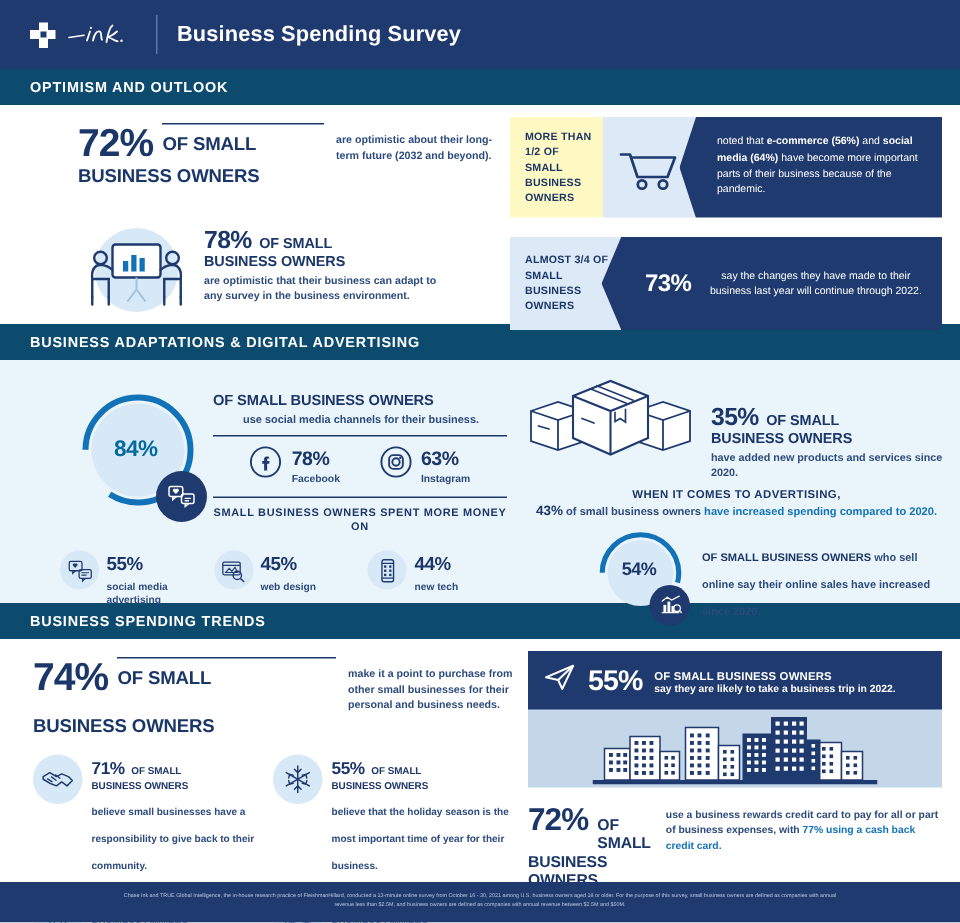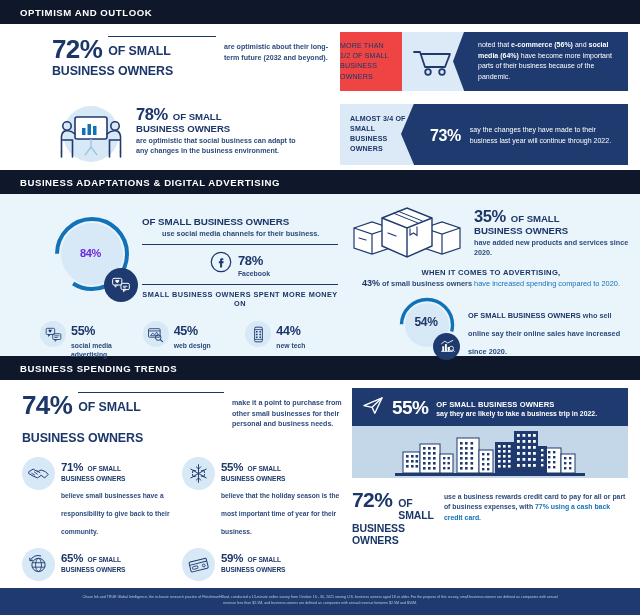--- a/index.html
+++ b/index.html
@@ -25,21 +25,21 @@
   .chase-mark i:nth-child(1){ left:0; top:5.5px; width:6.5px; height:6px; }
   .chase-mark i:nth-child(2){ right:0; top:5.5px; width:6.5px; height:6px; }
   .chase-mark i:nth-child(3){ top:0; left:5.5px; width:6px; height:6.5px; }
   .chase-mark i:nth-child(4){ bottom:0; left:5.5px; width:6px; height:6.5px; }
   .ink-script { width: 50px; height: 18px; }
   .hdr-divider { width: 1px; height: 26px; background: #5d78a8; margin: 0 13px 0 10px; }
   .hdr-title { color:#ffffff; font-size: 14.5px; font-weight: 600; letter-spacing: .1px; }
 
   
   .band-title {
-    background: #0f172a; color:#ffffff;
+    background: #0c4a6e; color:#ffffff;
     font-size: 9.6px; font-weight: 700; letter-spacing: .55px;
     padding: 6.5px 0 6.5px 20px;
   }
   .sec1 { background:#ffffff; }
   .sec2 { background:#eaf4fb; }
   .sec3 { background:#ffffff; }
 
   .navy { color:#1b3668; }
 
   
@@ -56,23 +56,23 @@
 
   .s1-people { position:absolute; left:52px; top:80px; width:78px; height:60px; }
   .s1-stat2 { position:absolute; left:136px; top:82px; width:160px; }
   .mid { font-size: 16.5px; font-weight: 800; letter-spacing:-.4px; line-height:1; }
   .mid-of { font-size: 9.6px; font-weight: 800; letter-spacing:-.05px; line-height:1.15; }
 
   .s1-right { position:absolute; left:340px; top:8px; width:288px; }
 
   .callout { display:flex; align-items:stretch; margin-bottom: 13px; }
   .callout-label {
-    background:#ef4444; color:#1b3668;
-    font-size:7.1px; font-weight:400; line-height:1.45; letter-spacing:.15px;
-    padding: 8px 6px 8px 0; width: 62px; display:flex; align-items:center;
+    background:#fef9c3; color:#1b3668;
+    font-size:7.1px; font-weight:700; line-height:1.45; letter-spacing:.15px;
+    padding: 8px 6px 8px 10px; width: 62px; display:flex; align-items:center;
   }
   .callout-icon { background:#dbeaf6; display:flex; align-items:center; justify-content:center; width:62px; }
   .callout-body {
     background:#1f3a6e; color:#ffffff; flex:1;
     font-size:7px; line-height:1.52; padding: 8px 9px 8px 14px;
     position:relative; display:flex; align-items:center;
   }
   .callout-body::before {
     content:""; position:absolute; left:-11px; top:0; bottom:0; width:11px;
     background:#1f3a6e;
@@ -80,37 +80,37 @@
   }
   .callout-body b { font-weight: 800; }
   .callout2-label {
     background:#dbeaf6; color:#1b3668;
     font-size:7.1px; font-weight:800; line-height:1.45; letter-spacing:.15px;
     padding: 10px 6px 10px 10px; width: 74px; display:flex; align-items:center;
   }
   .callout2-body {
     background:#1f3a6e; color:#ffffff; flex:1;
     padding: 13px 10px 10px 16px; position:relative;
-    display:flex; align-items:center; gap: 9px;
+    display:flex; align-items:center; gap: 9px; text-align: center;
   }
   .callout2-body::before {
     content:""; position:absolute; left:-13px; top:0; bottom:0; width:13px;
     background:#1f3a6e; clip-path: polygon(100% 0, 100% 100%, 0 50%);
   }
   .callout2-num { font-size:16px; font-weight:800; letter-spacing:-.4px; }
   .callout2-txt { font-size:7px; line-height:1.5; }
 
   
   .s2-body { position:relative; height:162px; }
   .s2-left { position:absolute; left:34px; top:10px; width:300px; }
   .donut-wrap { position:absolute; left:16px; top:8px; width:84px; height:84px; }
   .donut84-txt {
     position:absolute; left:0; top:0; width:84px; height:84px;
     display:flex; align-items:center; justify-content:center;
-    font-size:11px; font-weight:800; color:#6d28d9; letter-spacing:-.4px;
+    font-size:15px; font-weight:800; color:#0369a1; letter-spacing:-.4px;
     padding-right:3px; padding-bottom:2px;
   }
   .badge-circ {
     position:absolute; background:#1f3a6e; border-radius:50%;
     display:flex; align-items:center; justify-content:center;
   }
   .s2-textcol { position:absolute; left:108px; top:12px; width:196px; }
   .s2-head { font-size:9.8px; font-weight:800; letter-spacing:-.1px; }
   .s2-sub { font-size:7.3px; font-weight:600; color:#2c4b7c; margin-top:1.5px;margin-left:20px; }
   .hr-navy { border-top:1.4px solid #1b3668; margin:6px 0 5px; }
@@ -123,26 +123,26 @@
   .spent-item { display:flex; align-items:flex-start; gap:5px; width:96px; }
   .spent-num { font-size:12.5px; font-weight:800; letter-spacing:-.3px; line-height:1; }
   .spent-lbl { font-size:6.8px; font-weight:600; color:#2c4b7c; line-height:1.35; margin-top:2px; }
   .icon-circle-lt {
     background:#d7e8f6; border-radius:50%;
     display:flex; align-items:center; justify-content:center; flex:none;
   }
 
   .s2-right { position:absolute; left:348px; top:8px; width:286px; }
   .boxes-row { display:flex; align-items:flex-start; gap:8px; }
-  .s2r-stat { padding-top:6px; }
+  .s2r-stat { padding-top:6px;margin-top:16px; }
   .s2r-desc { font-size:7.2px; font-weight:600; color:#2c4b7c; line-height:1.5; margin-top:2px; }
   .adv-line1 { text-align:center; font-size:7.6px; font-weight:800; letter-spacing:.3px; margin-top:4px; }
   .adv-line2 { text-align:center; font-size:7.4px; font-weight:600; color:#2c4b7c; margin-top:1px; }
   .adv-line2 b { font-weight:800; color:#1b3668; font-size:9px; }
-  .adv-line2 u { text-decoration:none; color:#1272b8; font-weight:400; }
+  .adv-line2 u { text-decoration:none; color:#1272b8; font-weight:700; }
   .s2r-bottom { position:relative; height:62px; margin-top:6px; }
 
   
   .s3-body { position:relative; height:168px;padding-left:20px; }
   .s3-left { position:absolute; left:22px; top:12px; width:320px; }
   .quad { display:flex; flex-wrap:wrap; margin-top:12px; }
   .quad-cell { width:160px; display:flex; gap:6px; margin-bottom:10px; }
   .q-num { font-size:11.5px; font-weight:800; letter-spacing:-.3px; line-height:1; }
   .q-of { font-size:6.6px; font-weight:800; letter-spacing:-.05px; }
   .q-of2 { font-size:6.6px; font-weight:800; letter-spacing:-.05px; margin-bottom:2px; }
@@ -165,20 +165,42 @@
     background:#1f3a6e; color:#b9c7de;
     font-size:3.6px; line-height:1.6; text-align:center;
     padding: 7px 78px 0;
   }
 </style>
 </head>
 <body>
 
 <div class="page">
 
+  <div class="header">
+    <div class="logo-group">
+      <span class="chase-mark">
+        <i></i>
+          <i></i>
+          <i></i>
+          <i></i>
+      </span>
+      <svg class="ink-script" viewBox="0 0 50 18">
+        <path d="M2 11 C6 10.5, 9 10, 12 9.5" stroke="#ffffff" stroke-width="1.1" fill="none" stroke-linecap="round"></path>
+        <path d="M14 13 L16 7" stroke="#ffffff" stroke-width="1.2" fill="none" stroke-linecap="round"></path>
+        <circle cx="16.6" cy="4.6" r="0.7" fill="#ffffff"></circle>
+        <path d="M18 13 C19 8, 21 6.5, 22.5 7 C24 7.5, 23 11, 24 12.5" stroke="#ffffff" stroke-width="1.2" fill="none" stroke-linecap="round"></path>
+        <path d="M27 14 C28 8, 29.5 4, 31 3" stroke="#ffffff" stroke-width="1.2" fill="none" stroke-linecap="round"></path>
+        <path d="M27.8 11 C30 10, 32.5 8.5, 34 7" stroke="#ffffff" stroke-width="1.2" fill="none" stroke-linecap="round"></path>
+        <path d="M28.6 11 C30.5 11.5, 32 13, 34.5 13.6" stroke="#ffffff" stroke-width="1.2" fill="none" stroke-linecap="round"></path>
+        <circle cx="37" cy="13.2" r="0.8" fill="#ffffff"></circle>
+      </svg>
+    </div>
+    <div class="hdr-divider"></div>
+    <div class="hdr-title">Business Spending Survey</div>
+  </div>
 
   <div class="band-title">OPTIMISM AND OUTLOOK</div>
   <div class="sec1">
     <div class="s1-body">
 
       <div class="s1-left">
         <div class="bigstat-row">
           <div class="bigstat-left" style="padding-right:6px;">
             <div class="huge navy">72%</div>
           </div>
@@ -212,21 +234,21 @@
           <path d="M68.5 48 L68.5 53 M57.5 48 L57.5 53" stroke="#1f3a6e" stroke-width="1.6" fill="none" stroke-linecap="round"></path>
         </svg>
       </div>
 
       <div class="s1-stat2">
         <div style="display:flex; align-items:baseline; gap:5px;">
           <span class="mid navy">78%</span>
           <span class="mid-of navy">OF SMALL</span>
         </div>
         <div class="mid-of navy">BUSINESS OWNERS</div>
-        <div class="s1-desc" style="margin-top:2px;">are optimistic that social business can adapt to any changes in the business environment.</div>
+        <div class="s1-desc" style="margin-top:2px;">are optimistic that their business can adapt to any survey in the business environment.</div>
       </div>
 
       <div class="s1-right">
 
         <div class="callout">
           <div class="callout-label">MORE THAN 1/2 OF SMALL BUSINESS OWNERS</div>
           <div class="callout-icon">
             <svg viewBox="0 0 46 30" width="46" height="30">
               <path d="M4 6 L10 6 L15 21 L35 21 L40 8 L12 8" stroke="#1f3a6e" stroke-width="1.8" fill="none" stroke-linecap="round" stroke-linejoin="round"></path>
               <circle cx="18" cy="26" r="2.8" fill="none" stroke="#1f3a6e" stroke-width="1.8"></circle>
@@ -285,20 +307,34 @@
             <div class="mu-item">
               <span>
                 <svg viewBox="0 0 26 26" width="22" height="22">
                   <circle cx="13" cy="13" r="11.5" fill="none" stroke="#1f3a6e" stroke-width="1.5"></circle>
                   <path d="M15.4 8.6 h-1.4 c-1.4 0 -2.1 .8 -2.1 2.1 v1.5 h-1.5 v2.2 h1.5 v5.2 h2.4 v-5.2 h1.6 l.3 -2.2 h-1.9 v-1.2 c0 -.5 .2 -.7 .7 -.7 h1.2 z" fill="#1f3a6e"></path>
                 </svg>
               </span>
               <span>
                 <span class="mu-num navy">78%</span>
                 <span class="mu-lbl" style="display:block;">Facebook</span>
+              </span>
+            </div>
+            <div class="mu-item">
+              <span>
+                <svg viewBox="0 0 26 26" width="22" height="22">
+                  <circle cx="13" cy="13" r="11.5" fill="none" stroke="#1f3a6e" stroke-width="1.5"></circle>
+                  <rect x="7.6" y="7.6" width="10.8" height="10.8" rx="3.2" fill="none" stroke="#1f3a6e" stroke-width="1.5"></rect>
+                  <circle cx="13" cy="13" r="2.9" fill="none" stroke="#1f3a6e" stroke-width="1.5"></circle>
+                  <circle cx="16.4" cy="9.7" r=".95" fill="#1f3a6e"></circle>
+                </svg>
+              </span>
+              <span>
+                <span class="mu-num navy">63%</span>
+                <span class="mu-lbl" style="display:block;">Instagram</span>
               </span>
             </div>
           </div>
 
           <div class="hr-navy" style="margin-top:7px;"></div>
           <div class="center-label navy">SMALL BUSINESS OWNERS SPENT MORE MONEY ON</div>
         </div>
 
         <div class="spent-row" style="position:absolute; left:4px; top:110px; width:300px;">
           <div class="spent-item">

